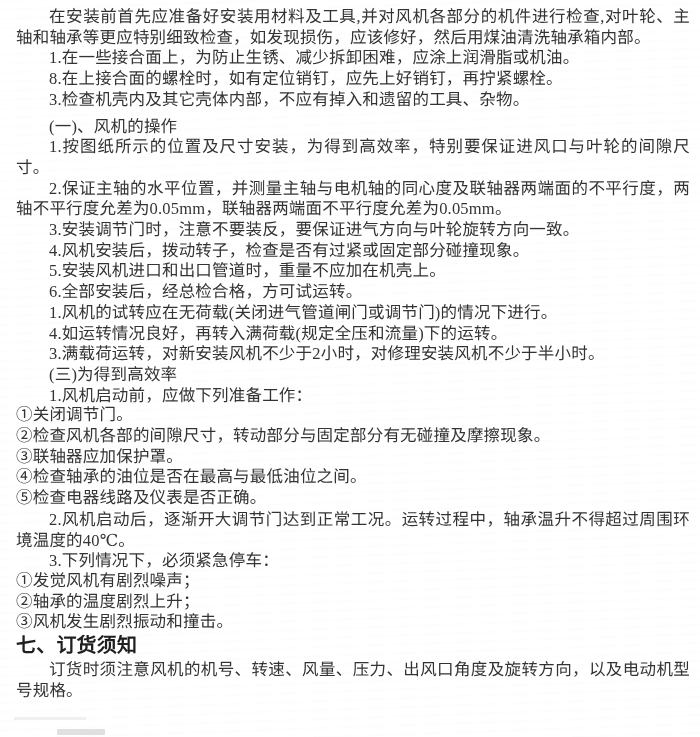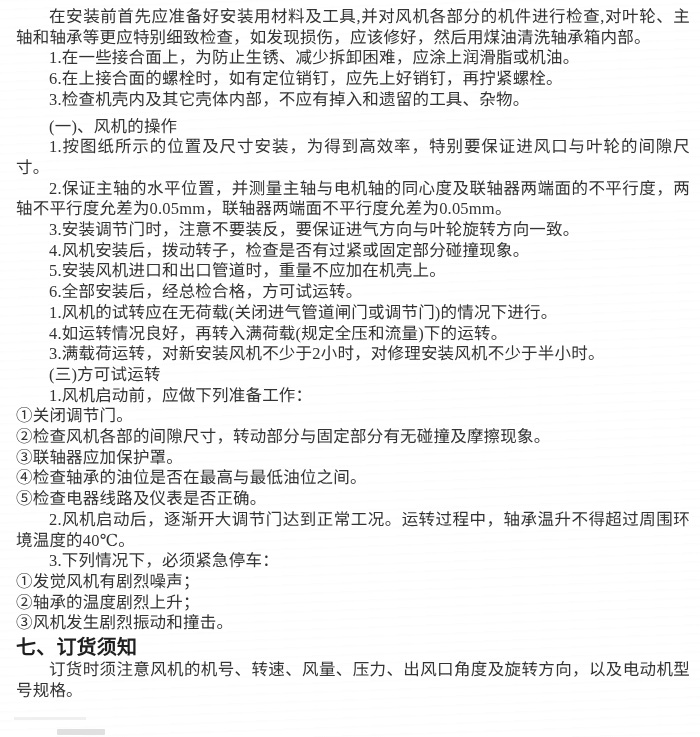--- a/index.html
+++ b/index.html
@@ -26,21 +26,21 @@
     color: #333333;
     box-sizing: border-box;
     padding: 7px 10px 12px 16px;
   }
   .page p {
     margin: 0;
     text-align: justify;
     letter-spacing: 0.2px;
   }
   .ind { text-indent: 2em; }
-  .flush { text-indent: 0; }
+  .flush { text-indent: 0; font-family: Liberation Mono, monospace; }
   .gap-top { margin-top: 6px !important; }
   .section-heading {
     font-size: 20px;
     line-height: 26px;
     font-weight: bold;
     color: #1f1f1f;
     margin: 4px 0;
     letter-spacing: 1px;
   }
   .scan-artifact {
@@ -65,36 +65,36 @@
     opacity: 0.8;
   }
 </style>
 </head>
 <body>
 
 <div class="page">
 
   <p class="ind">在安装前首先应准备好安装用材料及工具,并对风机各部分的机件进行检查,对叶轮、主轴和轴承等更应特别细致检查，如发现损伤，应该修好，然后用煤油清洗轴承箱内部。</p>
   <p class="ind">1.在一些接合面上，为防止生锈、减少拆卸困难，应涂上润滑脂或机油。</p>
-  <p class="ind">6.在上接合面的螺栓时，如有定位销钉，应先上好销钉，再拧紧螺栓。</p>
+  <p class="ind">8.在上接合面的螺栓时，如有定位销钉，应先上好销钉，再拧紧螺栓。</p>
   <p class="ind">3.检查机壳内及其它壳体内部，不应有掉入和遗留的工具、杂物。</p>
 
   <p class="ind gap-top">(一)、风机的操作</p>
   <p class="ind">1.按图纸所示的位置及尺寸安装，为得到高效率，特别要保证进风口与叶轮的间隙尺寸。</p>
   <p class="ind">2.保证主轴的水平位置，并测量主轴与电机轴的同心度及联轴器两端面的不平行度，两轴不平行度允差为0.05mm，联轴器两端面不平行度允差为0.05mm。</p>
   <p class="ind">3.安装调节门时，注意不要装反，要保证进气方向与叶轮旋转方向一致。</p>
   <p class="ind">4.风机安装后，拨动转子，检查是否有过紧或固定部分碰撞现象。</p>
   <p class="ind">5.安装风机进口和出口管道时，重量不应加在机壳上。</p>
   <p class="ind">6.全部安装后，经总检合格，方可试运转。</p>
 
   <p class="ind">1.风机的试转应在无荷载(关闭进气管道闸门或调节门)的情况下进行。</p>
   <p class="ind">4.如运转情况良好，再转入满荷载(规定全压和流量)下的运转。</p>
   <p class="ind">3.满载荷运转，对新安装风机不少于2小时，对修理安装风机不少于半小时。</p>
 
-  <p class="ind">(三)方可试运转</p>
+  <p class="ind">(三)为得到高效率</p>
   <p class="ind">1.风机启动前，应做下列准备工作：</p>
   <p class="flush">①关闭调节门。</p>
   <p class="flush">②检查风机各部的间隙尺寸，转动部分与固定部分有无碰撞及摩擦现象。</p>
   <p class="flush">③联轴器应加保护罩。</p>
   <p class="flush">④检查轴承的油位是否在最高与最低油位之间。</p>
   <p class="flush">⑤检查电器线路及仪表是否正确。</p>
   <p class="ind">2.风机启动后，逐渐开大调节门达到正常工况。运转过程中，轴承温升不得超过周围环境温度的40℃。</p>
   <p class="ind">3.下列情况下，必须紧急停车：</p>
   <p class="flush">①发觉风机有剧烈噪声；</p>
   <p class="flush">②轴承的温度剧烈上升；</p>

